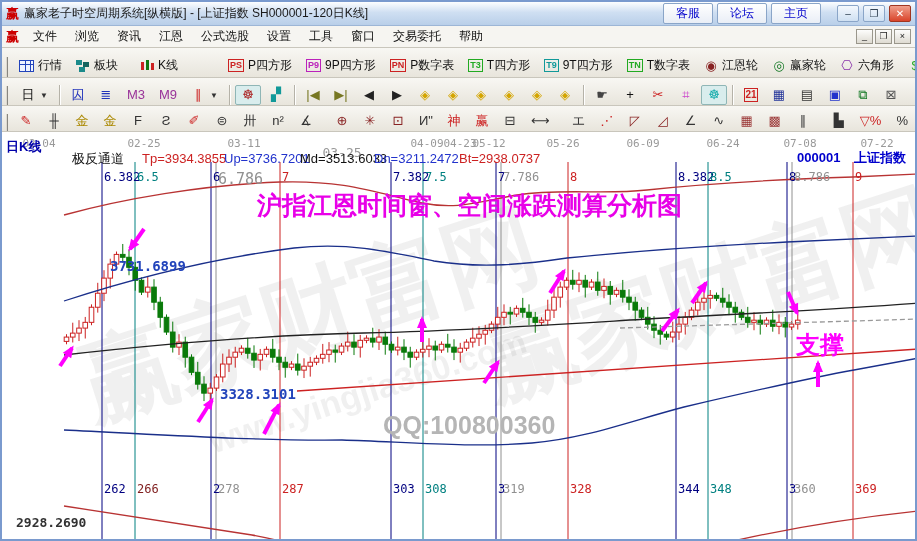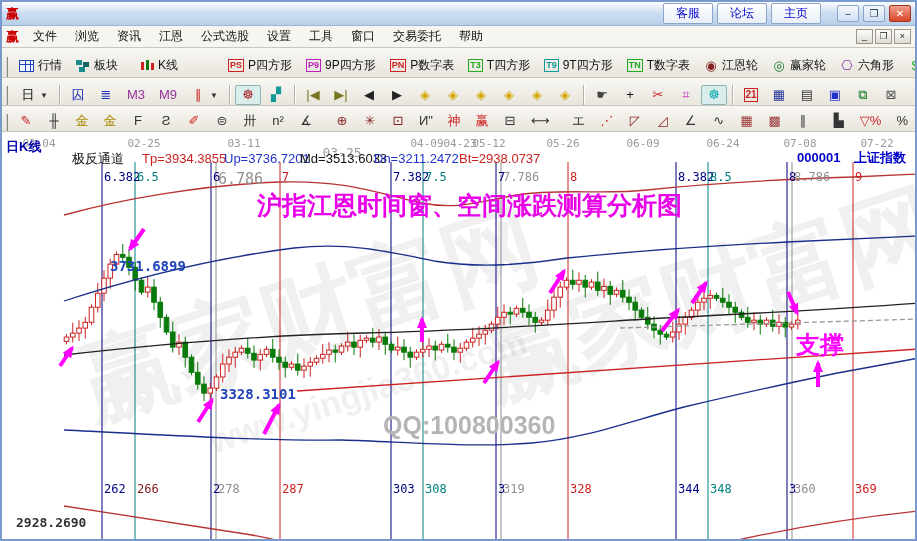--- a/index.html
+++ b/index.html
@@ -52,20 +52,21 @@
   .mono { font-family:"DejaVu Sans Mono","Liberation Mono",monospace; }
   .wm { position:absolute; color:rgba(60,60,60,.08); font-weight:bold; pointer-events:none; white-space:nowrap;}
 </style>
 </head>
 <body>
 
 <div class="window">
 
   <div class="titlebar">
     <span class="app-logo">赢</span>
+    <span class="title-text">赢家老子时空周期系统[纵横版] - [上证指数  SH000001-120日K线]</span>
     <div class="tb-right">
       <span class="tb-link">客服</span>
       <span class="tb-link">论坛</span>
       <span class="tb-link">主页</span>
       <span style="width:8px"></span>
       <span class="winbtn">–</span>
       <span class="winbtn">❐</span>
       <span class="winbtn close">✕</span>
     </div>
   </div>

